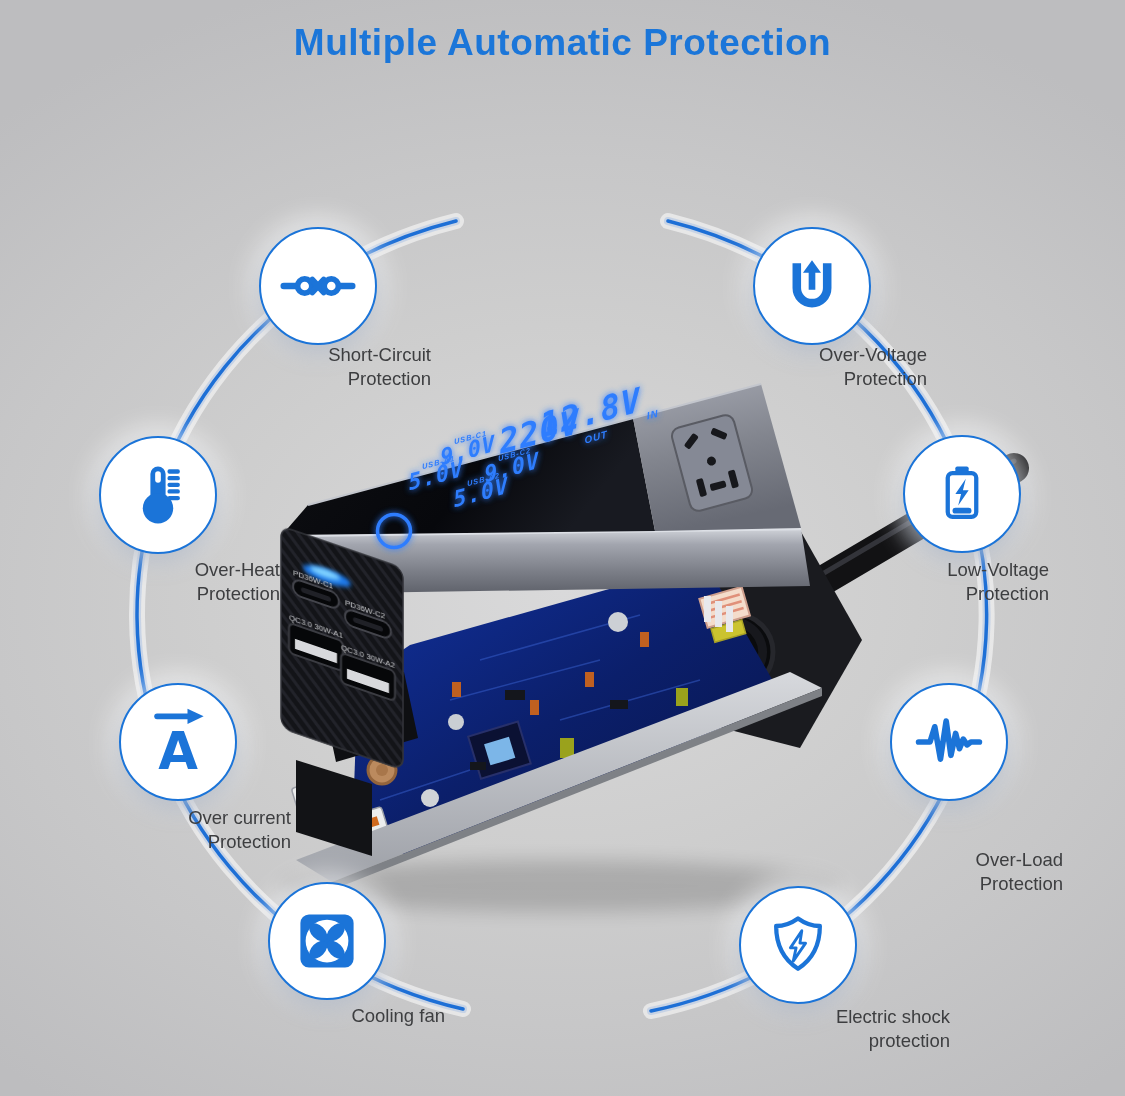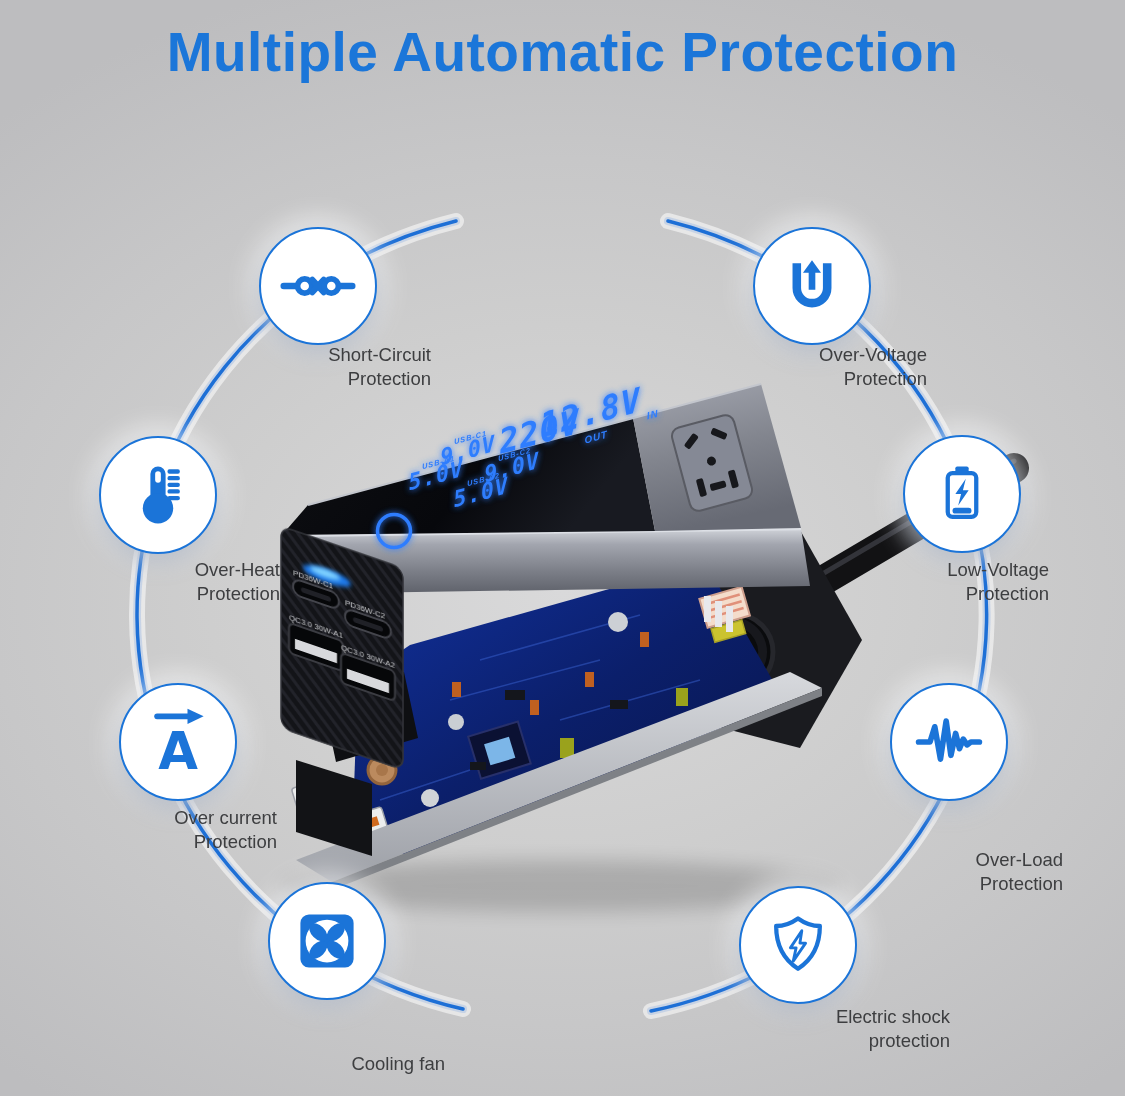--- a/index.html
+++ b/index.html
@@ -9,21 +9,21 @@
     overflow:hidden;
     font-family:"Liberation Sans", sans-serif;
     background:
       radial-gradient(ellipse 75% 58% at 50% 54%, #d9d9da 0%, #cecece 42%, #c7c7c8 68%, #bdbdbf 100%);
   }
   .title{
     position:absolute;left:0;top:24px;width:100%;
     text-align:center;
     color:#1b76d9;
     font-weight:bold;
-    font-size:55px;
+    font-size:37px;
     line-height:1.04;
     letter-spacing:0.5px;
   }
   .scene{position:absolute;left:0;top:0;}
   .circle{
     position:absolute;width:118px;height:118px;border-radius:50%;
     background:#ffffff;border:2.5px solid #1b74d8;
     box-sizing:border-box;
     display:flex;align-items:center;justify-content:center;
     box-shadow:0 10px 22px rgba(70,90,125,0.28), 0 0 26px 8px rgba(255,255,255,0.65);
@@ -339,29 +339,29 @@
     <div>Protection</div>
   </div>
   <div class="flabel" style="left:50px;top:558px">
     <div>Over-Heat</div>
     <div>Protection</div>
   </div>
   <div class="flabel" style="left:819px;top:558px">
     <div>Low-Voltage</div>
     <div>Protection</div>
   </div>
-  <div class="flabel" style="left:47px;top:806px">
+  <div class="flabel" style="left:61px;top:806px">
     <div>Over current</div>
     <div>Protection</div>
   </div>
   <div class="flabel" style="left:833px;top:848px">
     <div>Over-Load</div>
     <div>Protection</div>
   </div>
-  <div class="flabel" style="left:215px;top:1052px">
+  <div class="flabel" style="left:215px;top:1004px">
     <div>Cooling fan</div>
     <div></div>
   </div>
   <div class="flabel" style="left:720px;top:1005px">
     <div>Electric shock</div>
     <div>protection</div>
   </div>
 
 </div>
 

